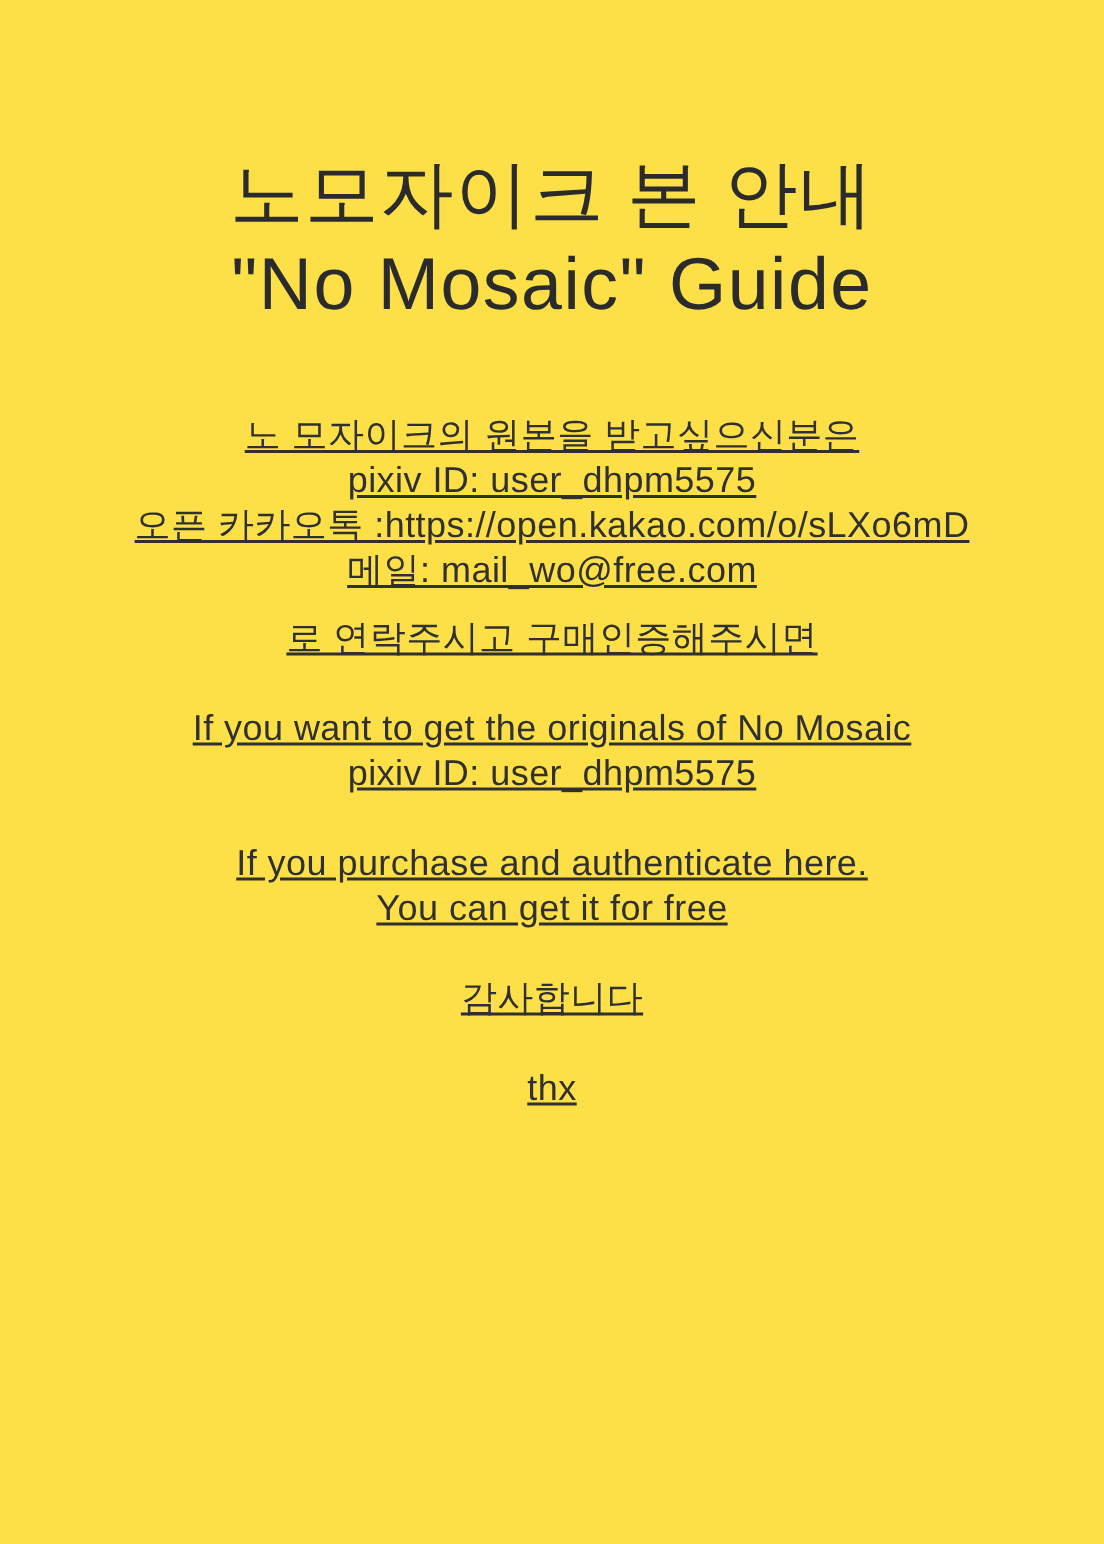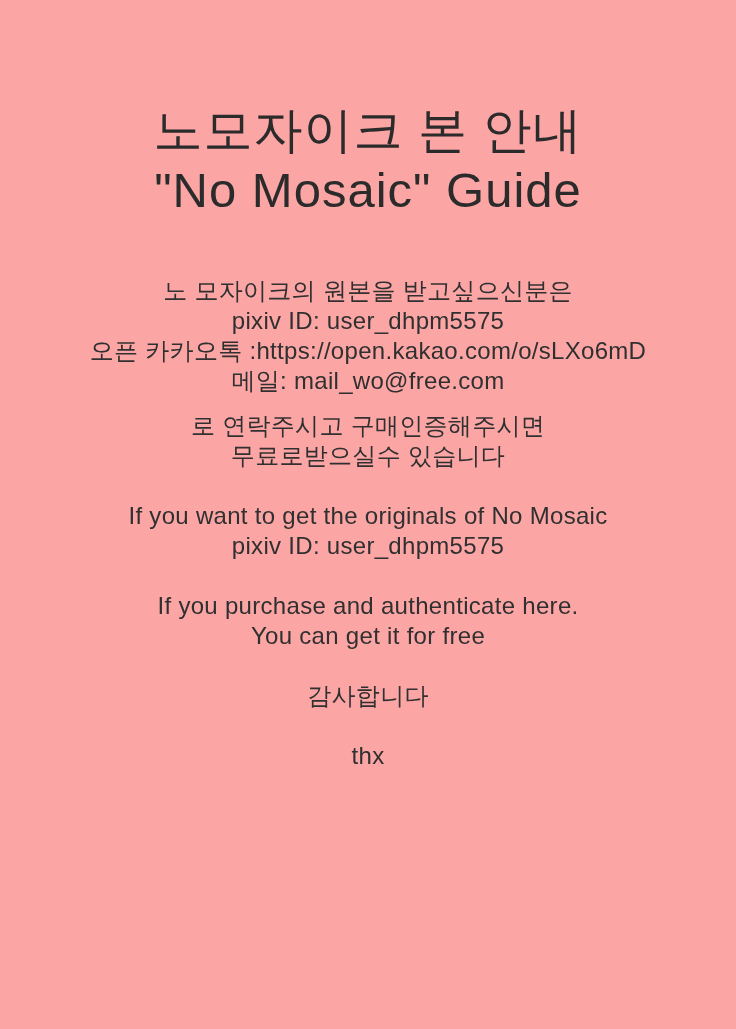--- a/index.html
+++ b/index.html
@@ -6,21 +6,21 @@
 
   html, body {
     background: #ffffff;
   }
 
   .page {
     position: relative;
     width: 736px;
     height: 1029px;
     margin: 0 auto;
-    background: #fca5a5;
+    background: #fde047;
     overflow: hidden;
     font-family: "Liberation Sans", "DejaVu Sans", sans-serif;
     color: #2e2e2e;
     text-align: center;
   }
 
   .content {
     padding-top: 100px;
   }
 
@@ -35,20 +35,21 @@
   .body-text {
     font-size: 24px;
     font-weight: 400;
     line-height: 30px;
     letter-spacing: 0.3px;
     color: #303030;
   }
 
   .para {
     margin-top: 30px;
+    text-decoration: underline;
   }
 
   .para-first {
     margin-top: 56px;
   }
 
   .para-gap {
     margin-top: 15px;
   }
 
@@ -70,21 +71,20 @@
 
     <div class="body-text para para-first">
       <span class="line">노 모자이크의 원본을 받고싶으신분은</span>
       <span class="line">pixiv ID: user_dhpm5575</span>
       <span class="line">오픈 카카오톡 :https://open.kakao.com/o/sLXo6mD</span>
       <span class="line">메일: mail_wo@free.com</span>
     </div>
 
     <div class="body-text para para-gap">
       <span class="line">로 연락주시고 구매인증해주시면</span>
-      <span class="line">무료로받으실수 있습니다</span>
     </div>
 
     <div class="body-text para">
       <span class="line">If you want to get the originals of No Mosaic</span>
       <span class="line">pixiv ID: user_dhpm5575</span>
     </div>
 
     <div class="body-text para">
       <span class="line">If you purchase and authenticate here.</span>
       <span class="line">You can get it for free</span>

